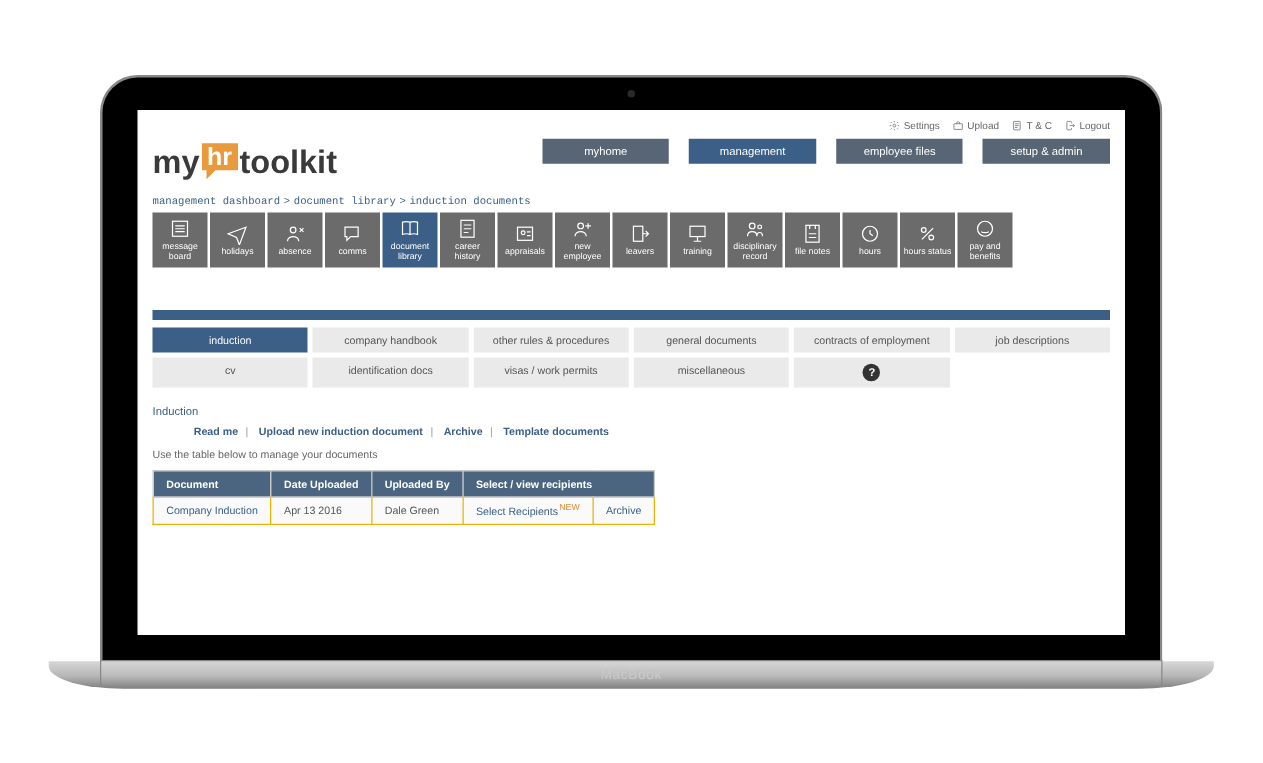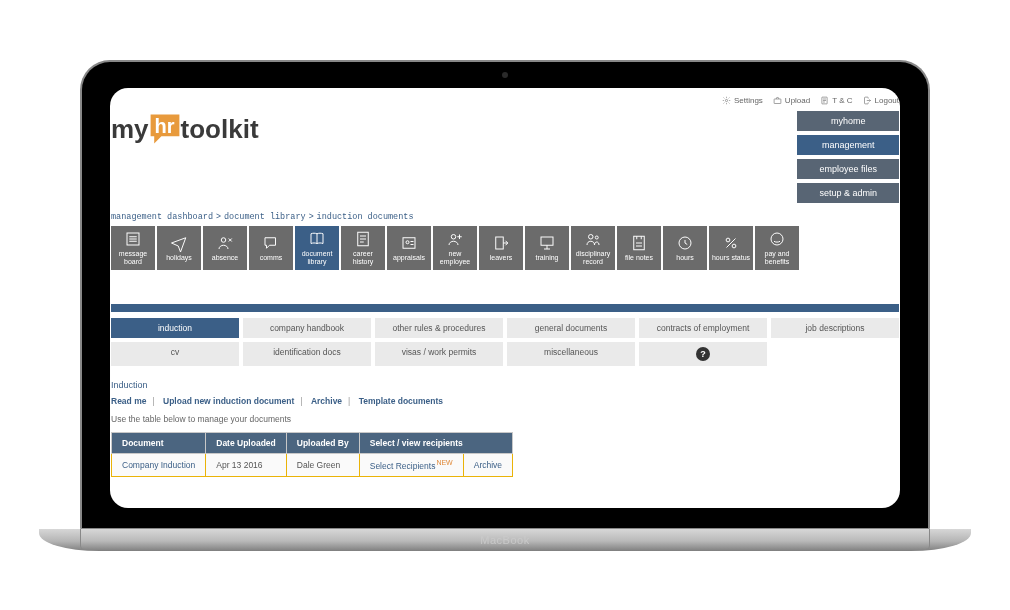--- a/index.html
+++ b/index.html
@@ -27,23 +27,22 @@
     border-bottom: none;
   }
   .camera {
     width: 6px; height: 6px; border-radius: 50%;
     background: #2a2a2a; margin: -18px auto 10px;
   }
   .screen {
     background: #fff;
     height: 420px;
     overflow: hidden;
-    padding: 6px 1px;
+    padding: 6px 12px;
     font-size: 9px;
-    border-radius: 18px;
   }
   .base {
     background: linear-gradient(#d7d7d7, #b9b9b9 60%, #8b8b8b);
     height: 22px;
     border-radius: 0 0 4px 4px;
     border: 1px solid #888;
     position: relative;
     color: #fff;
     font-size: 11px;
     text-align: center;
@@ -72,21 +71,21 @@
   .header { display:flex; justify-content:space-between; align-items:flex-start; }
   .logo { font-size:26px; font-weight:bold; color:#3a3a3a; display:flex; align-items:center; }
   .logo-hr {
     display:inline-flex; align-items:center; justify-content:center;
     color:#fff; font-size:20px; font-weight:bold;
     position:relative; margin:0 -2px;
   }
   .logo-hr svg { width:36px; height:36px; }
   .logo-hr span { position:absolute; top:4px; }
 
-  .primary-nav { display:grid; grid-template-columns: 1fr; gap:4px; }
+  .primary-nav { display:grid; grid-template-columns: 1fr 1fr 1fr 1fr; gap:16px; }
   .primary-nav a {
     background:#586574; color:#fff; text-align:center; padding:5px 22px;
     font-size:9px; text-decoration:none; display:block; min-width:82px;
   }
   .primary-nav a.active { background:#3b5f87; }
 
   .breadcrumb {
     color:#3b5f87; font-size:8.5px; margin:8px 0 4px;
   }
   .breadcrumb a { color:#3b5f87; text-decoration:none;font-family:Liberation Mono, monospace; }
@@ -114,21 +113,21 @@
   }
   .tabs .tab.active { background:#3b5f87; color:#fff; }
   .tabs .tab.row2 { grid-row:2; }
   .tabs .help { display:flex; align-items:center; justify-content:center; }
   .tabs .help span {
     background:#333; color:#fff; width:14px; height:14px; border-radius:50%;
     display:flex; align-items:center; justify-content:center; font-size:9px; font-weight:bold;
   }
 
   .section-title { color:#3b5f87; font-size:9px; margin-top:14px; }
-  .action-links { font-size:8.5px; margin-top:6px; }
+  .action-links { font-size:8.5px; margin-top:6px;margin-left:33px; }
   .action-links a { color:#3b5f87; text-decoration:none; font-weight:600; }
   .action-links .pipe { color:#999; margin:0 6px; }
   .hint { color:#666; font-size:8.5px; margin-top:8px; }
 
   
   table.docs { border-collapse:collapse; margin-top:8px; font-size:8.5px; }
   table.docs th {
     background:#4b6580; color:#fff; font-weight:600; padding:5px 10px; text-align:left;
     border:1px solid #c8c8c8;
   }

